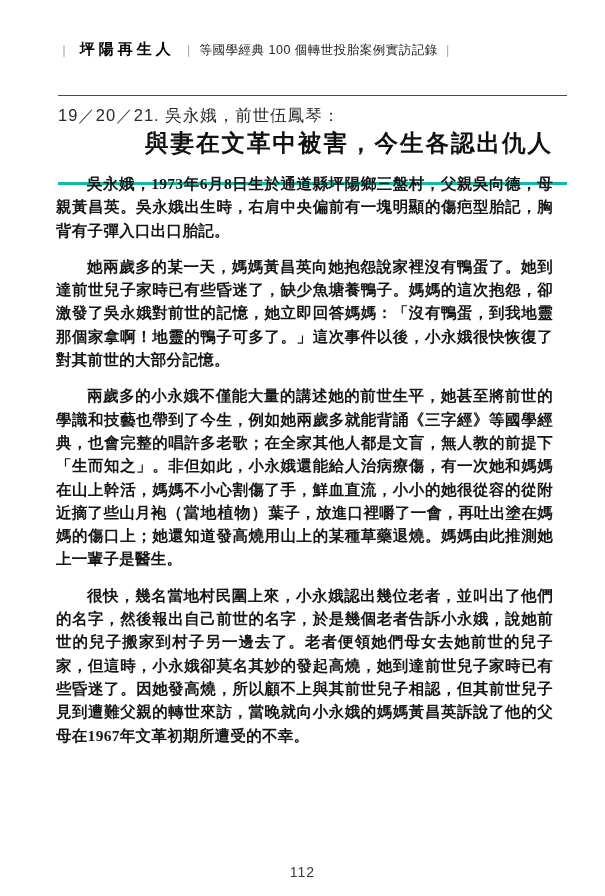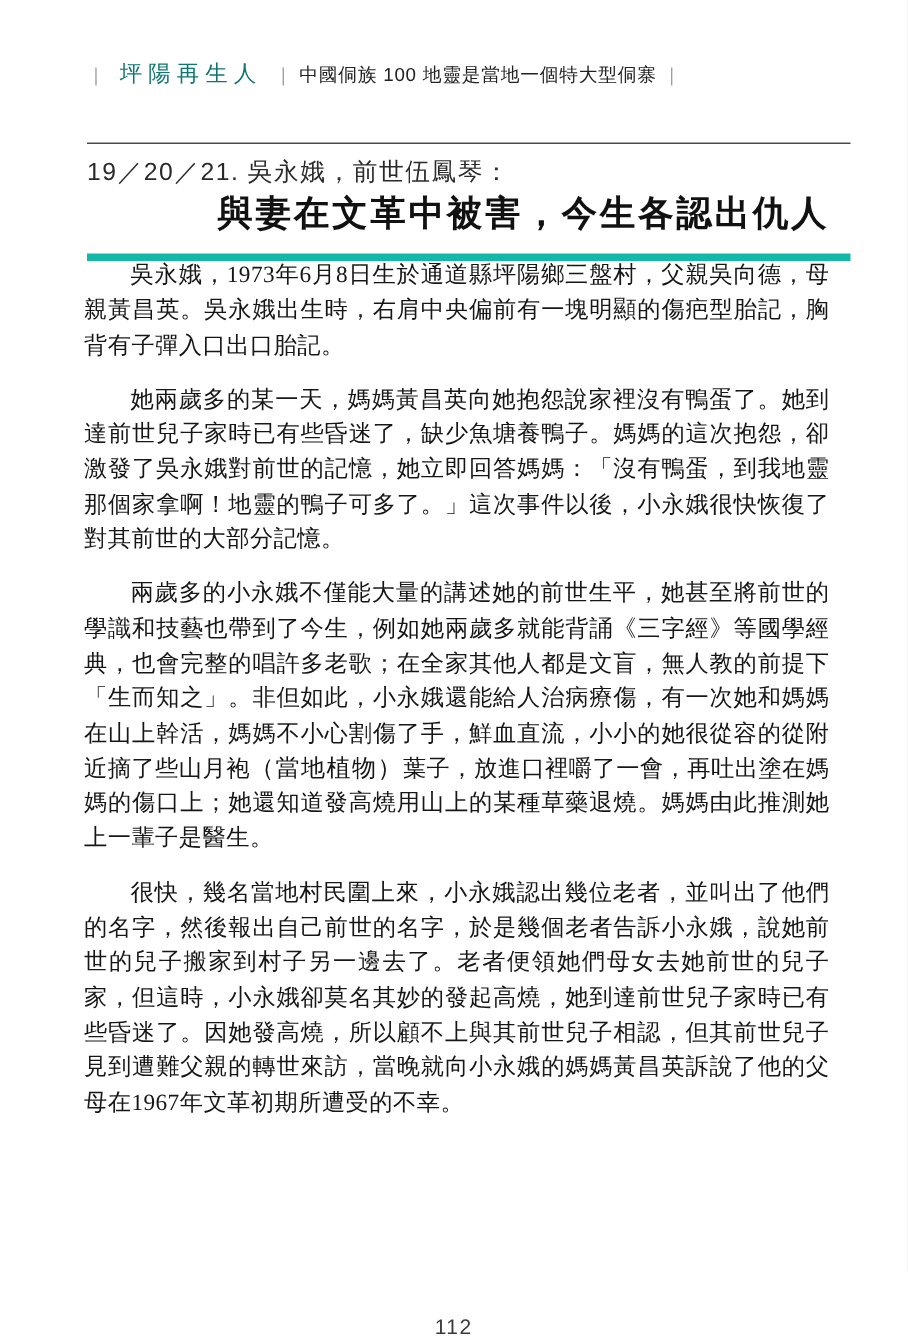--- a/index.html
+++ b/index.html
@@ -29,52 +29,52 @@
   }
   .hdr-divider {
     color: #8a8a8a;
     font-family: "Liberation Sans", "DejaVu Sans", sans-serif;
     font-size: 12px;
     font-weight: 300;
   }
   .book-title {
     font-family: "Liberation Serif", "DejaVu Serif", serif;
     font-size: 15px;
-    font-weight: 400;
+    font-weight: 700;
     letter-spacing: 4px;
-    color: #0f766e;
+    color: #000000;
     margin: 0 8px 0 10px;
   }
   .book-subtitle {
     font-family: "Liberation Sans", "DejaVu Sans", sans-serif;
     font-size: 12.5px;
     color: #222;
     letter-spacing: 0.5px;
     margin: 0 4px 0 5px;
   }
 
   
   .title-block {
     position: absolute;
     top: 95px;
     left: 58px;
     right: 38px;
     border-top: 1px solid #4a4a4a;
-    border-bottom: 5px solid #14b8a6;
-    padding: 7px 0 11px 0;
+    border-bottom: 3px solid #14b8a6;
+    padding: 7px 0 24px 0;
   }
   .case-kicker {
     font-family: "Liberation Sans", "DejaVu Sans", sans-serif;
     font-size: 16.5px;
     color: #2a2a2a;
     letter-spacing: 1px;
     line-height: 24px;
   }
   .case-headline {
-    font-family: Liberation Serif, serif;
+    font-family: Liberation Sans, sans-serif;
     font-size: 23.5px;
     font-weight: 700;
     color: #111;
     letter-spacing: 2px;
     text-align: right;
     line-height: 30px;
     margin-top: 1px;
     padding-right: 14px;
   }
 
@@ -87,49 +87,50 @@
   }
   .article p {
     font-size: 15.5px;
     line-height: 23.3px;
     text-align: justify;
     text-indent: 2em;
     letter-spacing: 0.3px;
     color: #161616;
     margin-bottom: 13px;
     line-break: normal;
+    font-weight: bold;
   }
   .inline-note {
     font-size: 16px;
     letter-spacing: 1px;
   }
 
   
   .page-number {
     position: absolute;
-    bottom: 4px;
+    bottom: 16px;
     left: 0;
     right: 0;
     text-align: center;
     font-family: "Liberation Sans", "DejaVu Sans", sans-serif;
     font-size: 14px;
     color: #3a3a3a;
     letter-spacing: 1px;
   }
 </style>
 </head>
 <body>
 
 <div class="page">
 
   <div class="running-header">
     <span class="hdr-divider">｜</span>
     <span class="book-title">坪陽再生人</span>
     <span class="hdr-divider">｜</span>
-    <span class="book-subtitle">中國侗族 100 地靈是當地一個特大型侗寨</span>
+    <span class="book-subtitle">等國學經典 100 個轉世投胎案例實訪記錄</span>
     <span class="hdr-divider">｜</span>
   </div>
 
   <div class="title-block">
     <div class="case-kicker">19／20／21. 吳永娥，前世伍鳳琴：</div>
     <div class="case-headline">與妻在文革中被害，今生各認出仇人</div>
   </div>
 
   <div class="article">
     <p>吳永娥，1973年6月8日生於通道縣坪陽鄉三盤村，父親吳向德，母親黃昌英。吳永娥出生時，右肩中央偏前有一塊明顯的傷疤型胎記，胸背有子彈入口出口胎記。</p>

